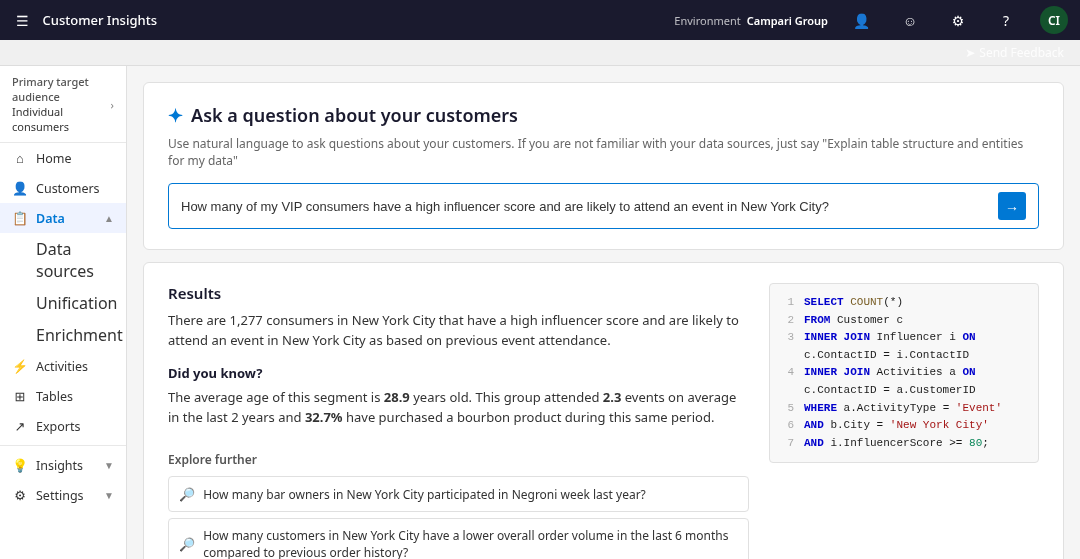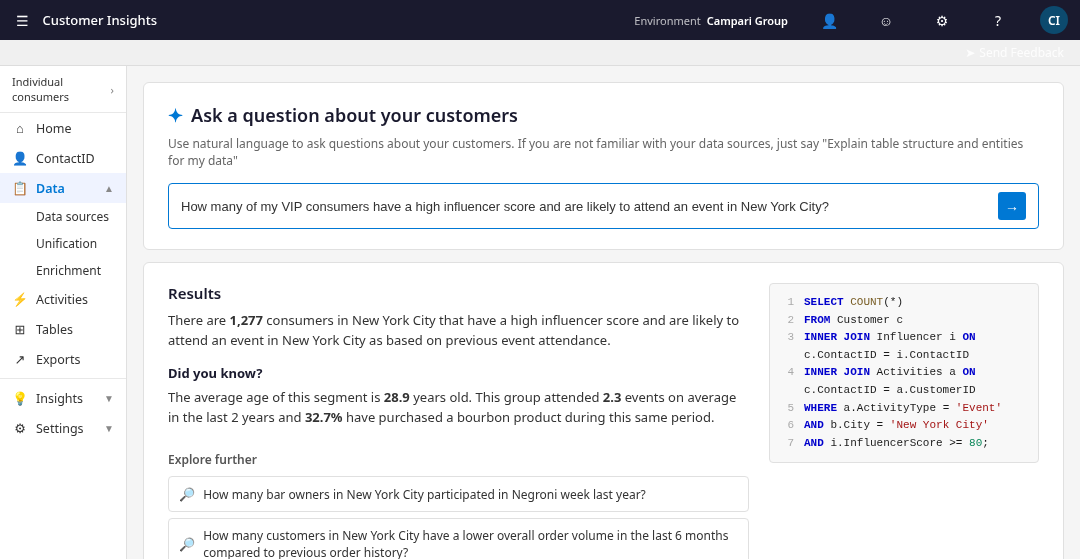--- a/index.html
+++ b/index.html
@@ -18,21 +18,21 @@
       z-index: 10;
     }
     .top-nav-title {
       font-size: 13px;
       font-weight: 500;
       flex: 1;
     }
     .top-nav-icons {
       display: flex;
       align-items: center;
-      gap: 28px;
+      gap: 20px;
     }
     .top-nav-env {
       display: flex;
       align-items: center;
       gap: 6px;
       font-size: 11px;
     }
     .top-nav-env .env-label { opacity: 0.7; }
     .top-nav-env .env-name { font-weight: 600; }
     .nav-icon {
@@ -43,21 +43,21 @@
       justify-content: center;
       border-radius: 50%;
       cursor: pointer;
       color: #fff;
       font-size: 14px;
     }
     .avatar {
       width: 28px;
       height: 28px;
       border-radius: 50%;
-      background: #0c4a6e;
+      background: #14532d;
       display: flex;
       align-items: center;
       justify-content: center;
       color: #fff;
       font-size: 12px;
       font-weight: 600;
       cursor: pointer;
     }
     .hamburger {
       font-size: 14px;
@@ -110,21 +110,21 @@
       font-size: 12.5px;
       color: #333;
       position: relative;
     }
     .sidebar-item.active { background: #eff3ff; color: #0078d4; font-weight: 600; }
     .sidebar-item .item-icon { font-size: 13px; width: 16px; text-align: center; }
     .sidebar-item .expand-arrow { margin-left: auto; font-size: 10px; color: #888; }
     .sidebar-sub-item {
       padding: 5px 12px 5px 36px;
       cursor: pointer;
-      font-size: 12px;
+      font-size: 16px;
       color: #333;
     }
     .primary-target {
       padding: 8px 12px;
       border-bottom: 1px solid #e8e8e8;
       display: flex;
       align-items: center;
       justify-content: space-between;
       cursor: pointer;
     }
@@ -214,21 +214,21 @@
       font-weight: 600;
       margin-bottom: 8px;
       color: #1a1a2e;
     }
     .results-text {
       font-size: 13px;
       color: #333;
       line-height: 1.5;
       margin-bottom: 14px;
     }
-    .results-text strong { font-weight: 700; }
+    .results-text strong { font-weight: 400; }
     .did-you-know-title {
       font-size: 13px;
       font-weight: 700;
       margin-bottom: 6px;
       color: #1a1a2e;
     }
     .did-you-know-text {
       font-size: 13px;
       color: #333;
       line-height: 1.5;
@@ -329,33 +329,34 @@
     <span>Send Feedback</span>
   </div>
 </div>
 
 <div class="main-layout">
 
   <div class="sidebar">
 
     <div class="primary-target">
       <div>
+        <div class="primary-target-label">Primary target audience</div>
         <div class="primary-target-value">Individual consumers</div>
       </div>
       <span class="primary-target-arrow">›</span>
     </div>
 
     <div class="sidebar-item">
       <span class="item-icon">⌂</span>
       <span>Home</span>
     </div>
 
     <div class="sidebar-item">
       <span class="item-icon">👤</span>
-      <span>ContactID</span>
+      <span>Customers</span>
     </div>
 
     <div class="sidebar-item active">
       <span class="item-icon">📋</span>
       <span>Data</span>
       <span class="expand-arrow">▲</span>
     </div>
 
     <div class="sidebar-sub-item">
       <span>Data sources</span>

